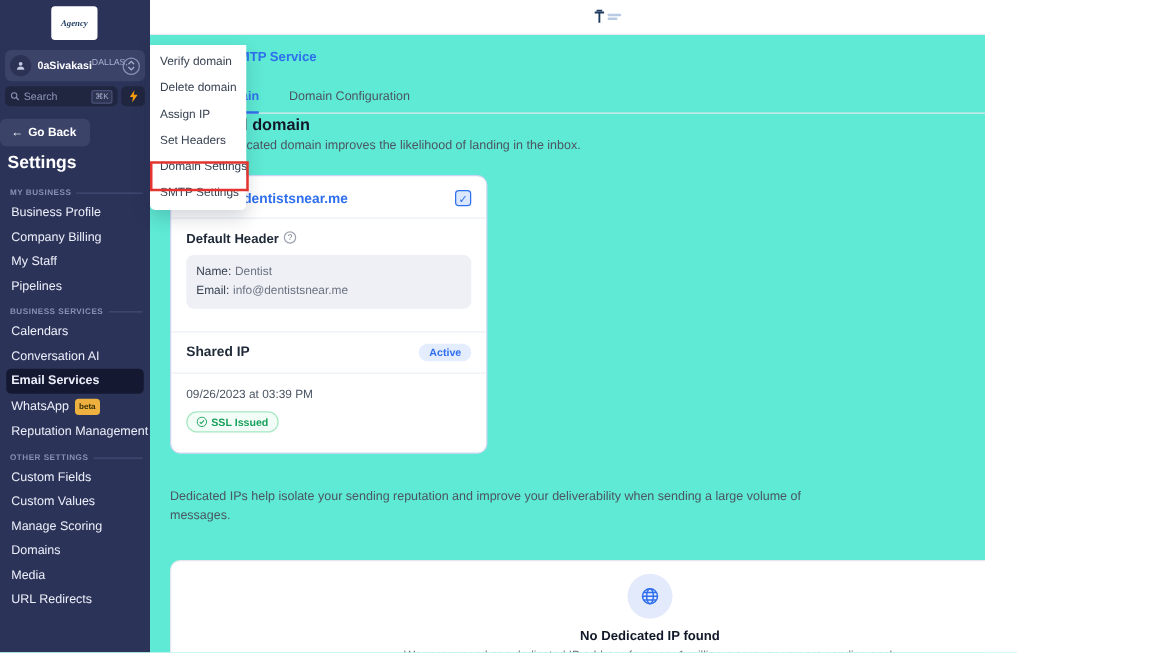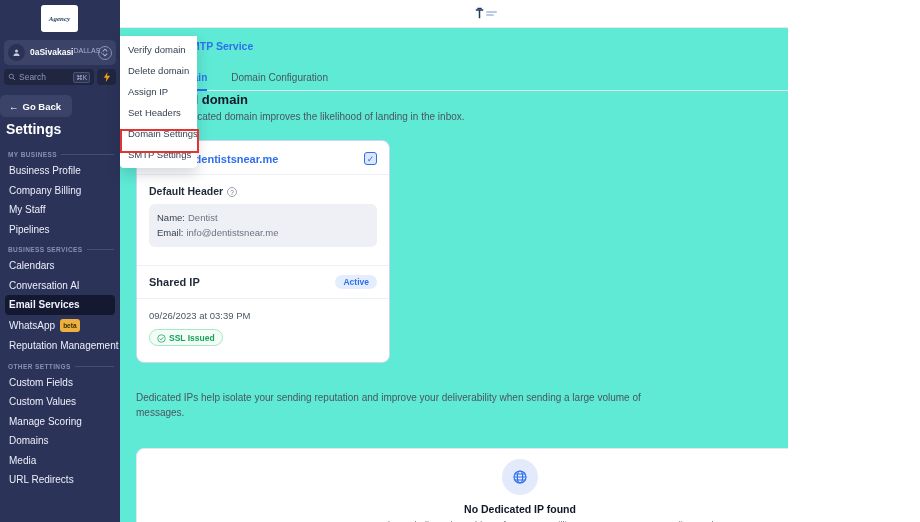--- a/index.html
+++ b/index.html
@@ -69,33 +69,33 @@
 
   .domain-card{position:absolute;left:16px;top:112px;width:254px;height:223px;background:#fff;
                border:1px solid #ccd6f2;border-radius:8px}
   .card-head{display:flex;align-items:center;padding:11px 12px 9px;gap:8px}
   .dots-btn{width:18px;height:13px;border:1px solid #d6dbe7;border-radius:8px;background:#fff;color:#6b7280;
             font-size:8px;line-height:10px;text-align:center;letter-spacing:1px;cursor:pointer;flex:none}
   .domain-link{font-size:11px;font-weight:bold;color:#2f6fed;cursor:pointer}
   .checkbox{margin-left:auto;width:13px;height:13px;border:1px solid #2f6fed;background:#dbe7fd;border-radius:3px;
             color:#2f6fed;font-size:9px;display:flex;align-items:center;justify-content:center;cursor:pointer}
   .card-div{height:1px;background:#eceff5}
-  .dh-row{display:flex;align-items:flex-end;gap:4px;padding:10px 12px 7px;font-size:10.5px;font-weight:bold;color:#1f2937}
+  .dh-row{display:flex;align-items:flex-start;gap:4px;padding:10px 12px 7px;font-size:10.5px;font-weight:bold;color:#1f2937}
   .qmark{width:10px;height:10px;border:1px solid #9ca3af;border-radius:50%;color:#6b7280;font-size:6.5px;
          display:flex;align-items:center;justify-content:center;font-weight:normal}
   .info-box{margin:0 12px;background:#eef0f6;border-radius:6px;padding:7px 8px;font-size:9.5px;line-height:1.55}
   .info-label{color:#374151}
   .info-value{color:#6b7280;margin-left:3px}
   .spacer18{height:18px}
   .shared-row{display:flex;align-items:center;padding:9px 12px}
   .shared-label{font-size:11px;font-weight:bold;color:#1f2937}
   .active-pill{margin-left:auto;background:#e4edfd;color:#2f6fed;font-size:8.5px;font-weight:bold;
                padding:2px 8px;border-radius:9px}
   .timestamp{padding:11px 12px 4px;font-size:9.5px;color:#4b5563}
-  .ssl-pill{display:inline-flex;align-items:flex-end;gap:3px;margin:4px 12px;border:1px solid #a7e8c3;background:#f3fdf7;
+  .ssl-pill{display:inline-flex;align-items:flex-start;gap:3px;margin:4px 12px;border:1px solid #a7e8c3;background:#f3fdf7;
             color:#17a15c;font-size:8.5px;font-weight:bold;padding:2.5px 7px;border-radius:9px}
 
   .dips-head{position:absolute;left:16px;top:359px}
   .dips-title{font-size:12px;font-weight:bold;color:#111827}
   .dips-desc{margin-top:4px;font-size:10px;color:#4b5563;max-width:555px;line-height:1.45}
   .empty-card{position:absolute;left:16px;top:420px;width:768px;height:130px;background:#fff;border:1px solid #e5e7ee;
               border-radius:8px;text-align:center}
   .globe-wrap{width:36px;height:36px;border-radius:50%;background:#e3eafb;margin:10px auto 0;
               display:flex;align-items:center;justify-content:center}
   .empty-title{margin-top:8px;font-size:10.5px;font-weight:bold;color:#111827}

